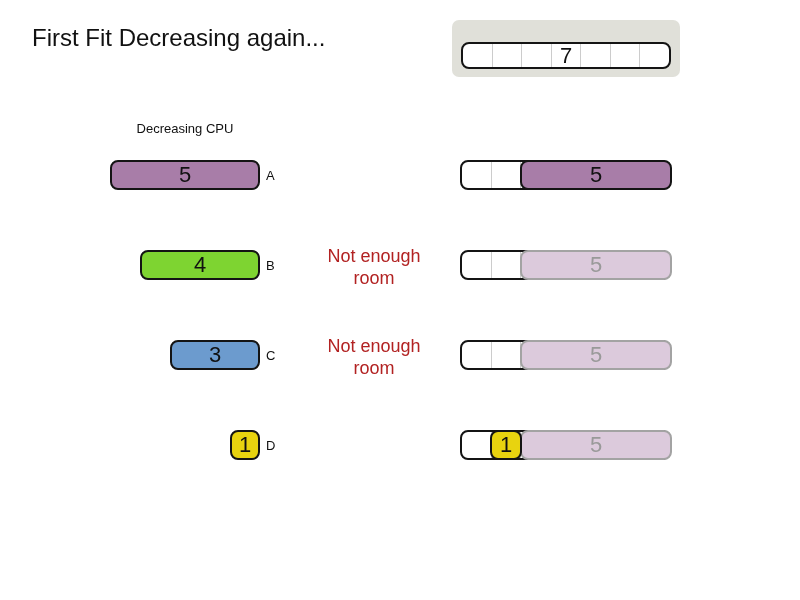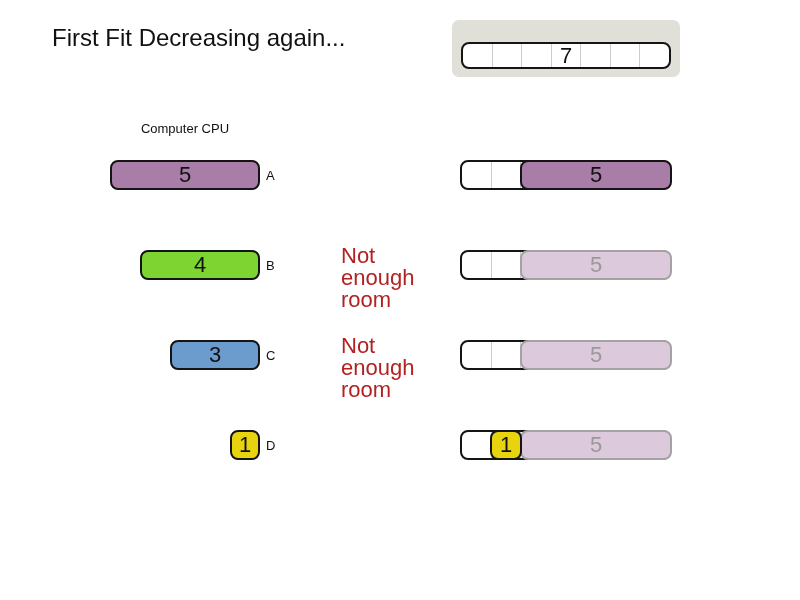--- a/index.html
+++ b/index.html
@@ -6,21 +6,21 @@
   html, body { width: 800px; height: 600px; }
   body {
     position: relative;
     background: #ffffff;
     font-family: "Liberation Sans", sans-serif;
     color: #111;
     overflow: hidden;
   }
   .abs { position: absolute; }
 
-  .title { left: 32px; top: 24px; font-size: 24px; color: #111; white-space: nowrap; margin-left: 20px; }
+  .title { left: 32px; top: 24px; font-size: 24px; color: #111; white-space: nowrap; }
 
   
   .panel { left: 452px; top: 20px; width: 228px; height: 57px; border-radius: 7px; background: #e0e0d9; }
   .panel-label { left: 0; right: 0; top: 4px; text-align: center; font-size: 13px; }
   .panel-bar { position: absolute; left: 9px; top: 22px; width: 210px; height: 27px; }
 
   
   .cpu-bar {
     background: #fff;
     border: 2px solid #141414;
@@ -53,44 +53,44 @@
     position: absolute; top: -2px; height: 30px;
     border: 2px solid #141414; border-radius: 8px;
     display: flex; align-items: center; justify-content: center;
     font-size: 22px; color: #111;
   }
   .seg.ghost { border-color: #a3a3a3; color: #999; }
   .sw5 { width: 152px; } .sw1 { width: 32px; }
   .sx2 { left: 58px; } .sx1 { left: 28px; }
 
   .note {
-    right: 347px; width: 112px;
-    text-align: left;
-    font-size: 22px; line-height: 22px;
+    right: 370px; width: 112px;
+    text-align: center;
+    font-size: 18px; line-height: 22px;
   }
 </style>
 </head>
 <body>
 
 <div class="abs title">First Fit Decreasing again...</div>
 
 <div class="abs panel" style="background: rgb(224, 224, 217);">
   <div class="cpu-bar panel-bar">
     <div class="bar-value">7</div>
   <div class="cell"></div>
       <div class="cell"></div>
       <div class="cell"></div>
       <div class="cell"></div>
       <div class="cell"></div>
       <div class="cell"></div>
       <div class="cell"></div>
     </div>
 </div>
 
-<div class="abs proc-heading">Computer CPU</div>
+<div class="abs proc-heading">Decreasing CPU</div>
 
 <div class="abs pbar u5" style="top: 160px; background: rgb(168, 125, 168);">5</div>
 <div class="abs plabel" style="top:160px">A</div>
 
 <div class="abs pbar u4" style="top: 250px; background: rgb(126, 212, 49);">4</div>
 <div class="abs plabel" style="top:250px">B</div>
 
 <div class="abs pbar u3" style="top: 340px; background: rgb(108, 155, 206);">3</div>
 <div class="abs plabel" style="top:340px">C</div>
 

